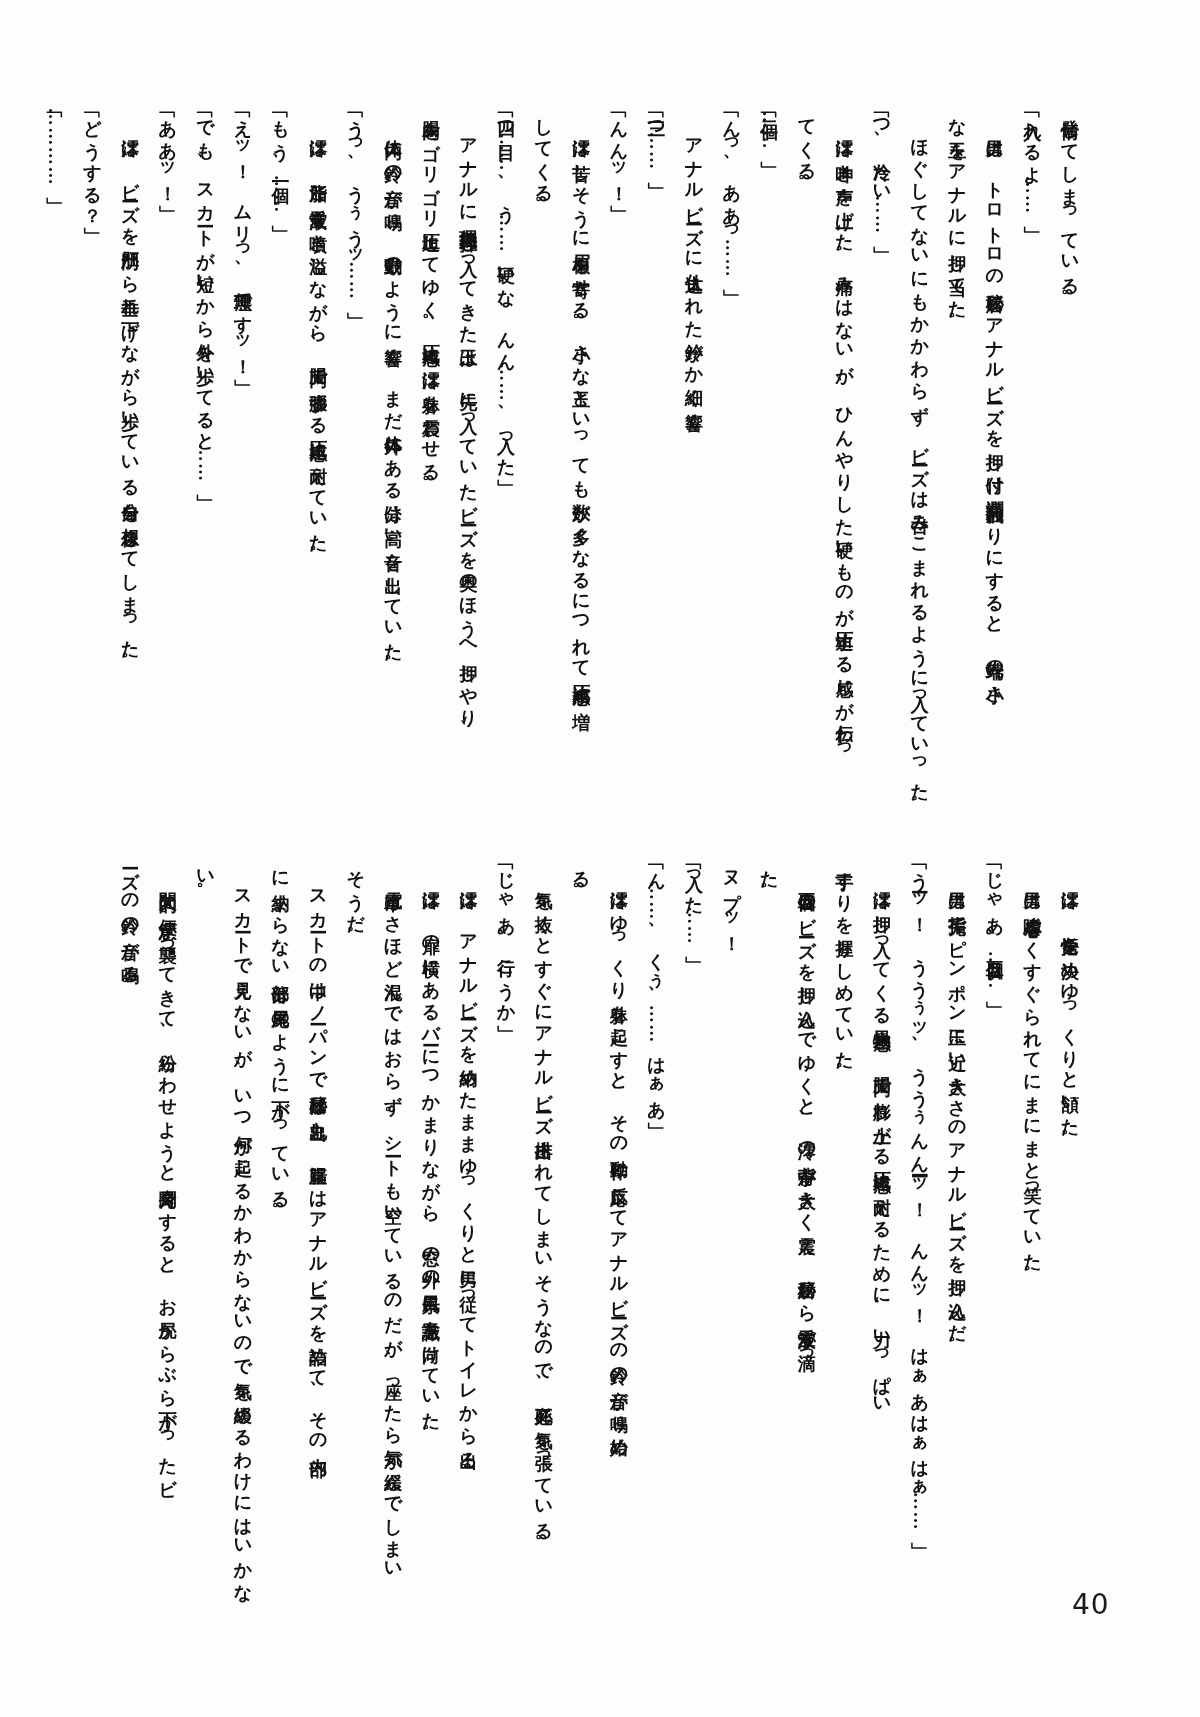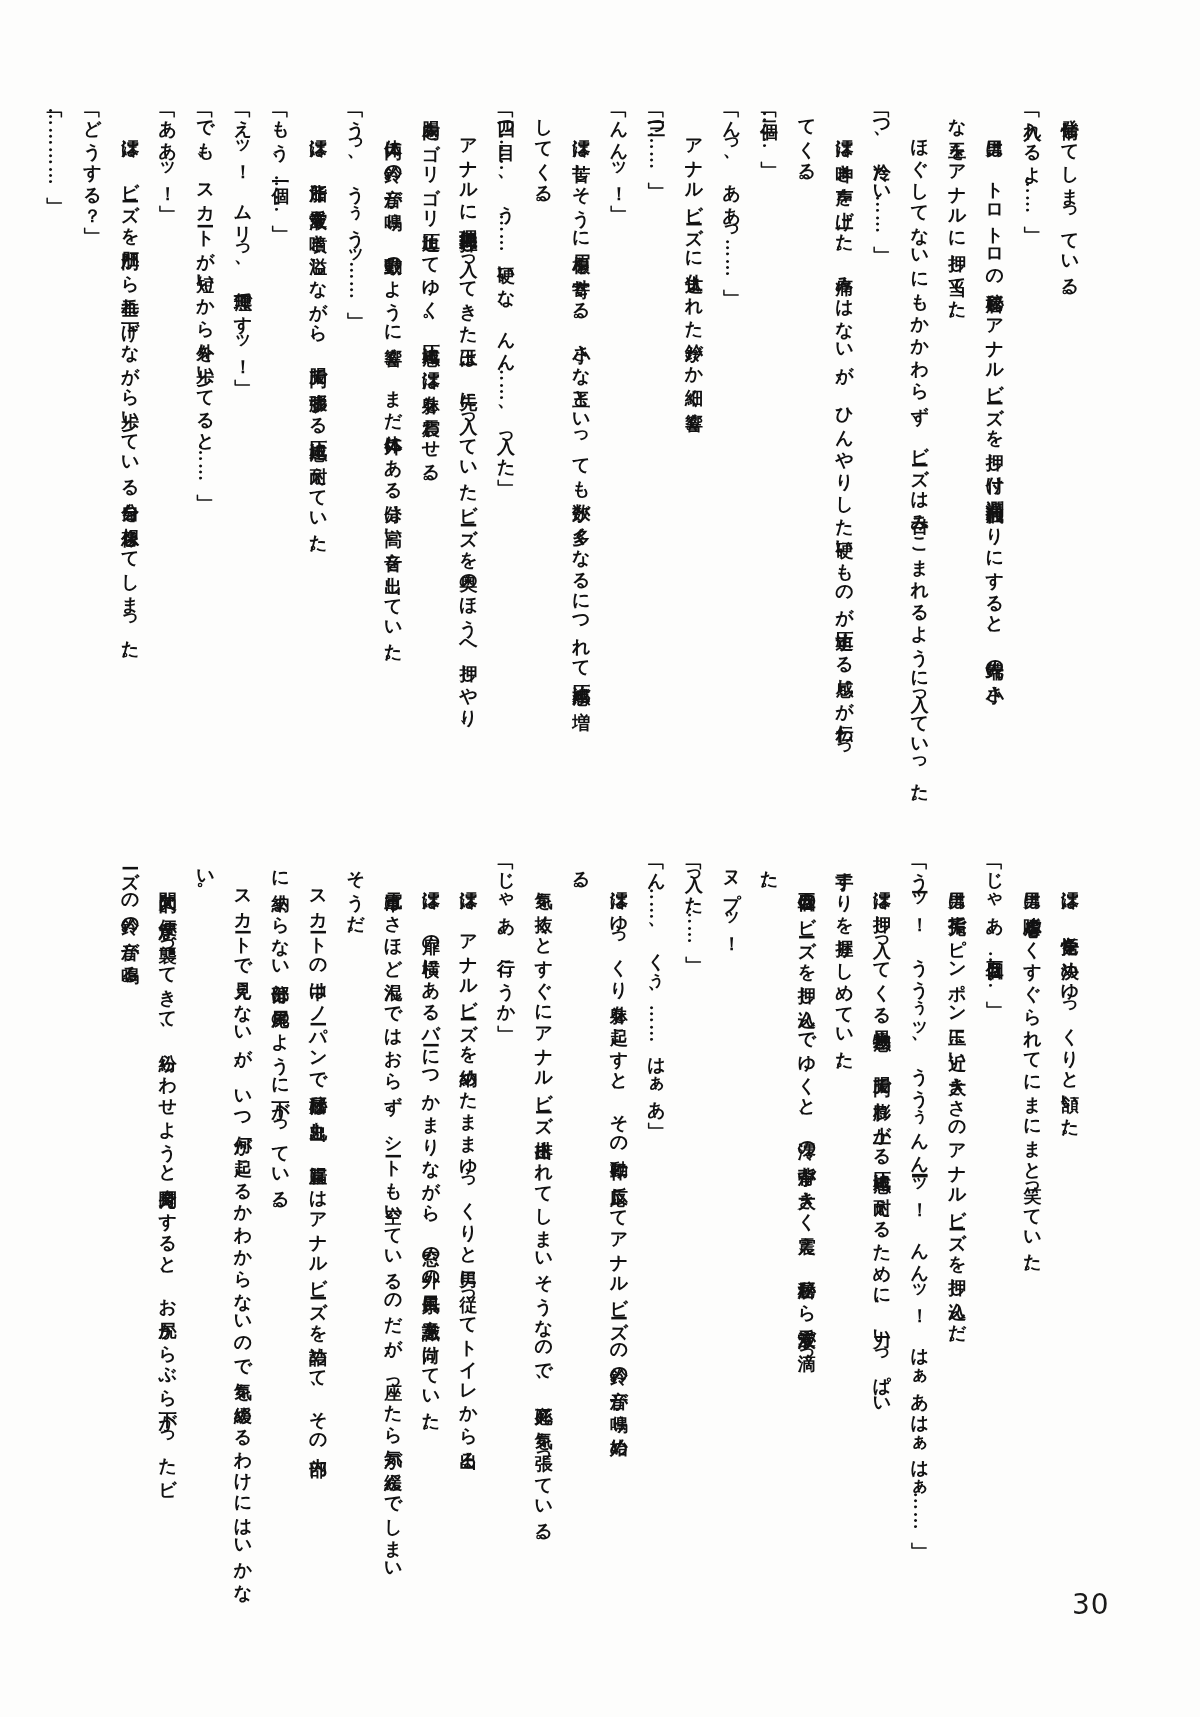--- a/index.html
+++ b/index.html
@@ -112,14 +112,14 @@
       <p class="indent">澪は、扉の横にあるバーにつかまりながら、窓の外の風景に意識を向けていた。</p>
       <p class="indent">電車はさほど混んではおらず。シートも空いているのだが、座ったら気が緩んでしまい</p>
       <p>そうだ。</p>
       <p class="indent">スカートの中はノーパンで秘唇は丸出し、直腸にはアナルビーズを詰めて、その内部</p>
       <p>に納まらない部分は尻尾のように下がっている。</p>
       <p class="indent">スカートで見えないが、いつ何が起こるかわからないので気を緩めるわけにはいかな</p>
       <p>い。</p>
       <p class="indent">間欠的に便意が襲ってきて、紛らわせようと身悶えすると、お尻からぶら下がったビ</p>
       <p>ーズの鈴の音が鳴る。</p>
     </section>
-  <div class="page-number">30</div>
+  <div class="page-number">40</div>
 </div>
 
 </body></html>

